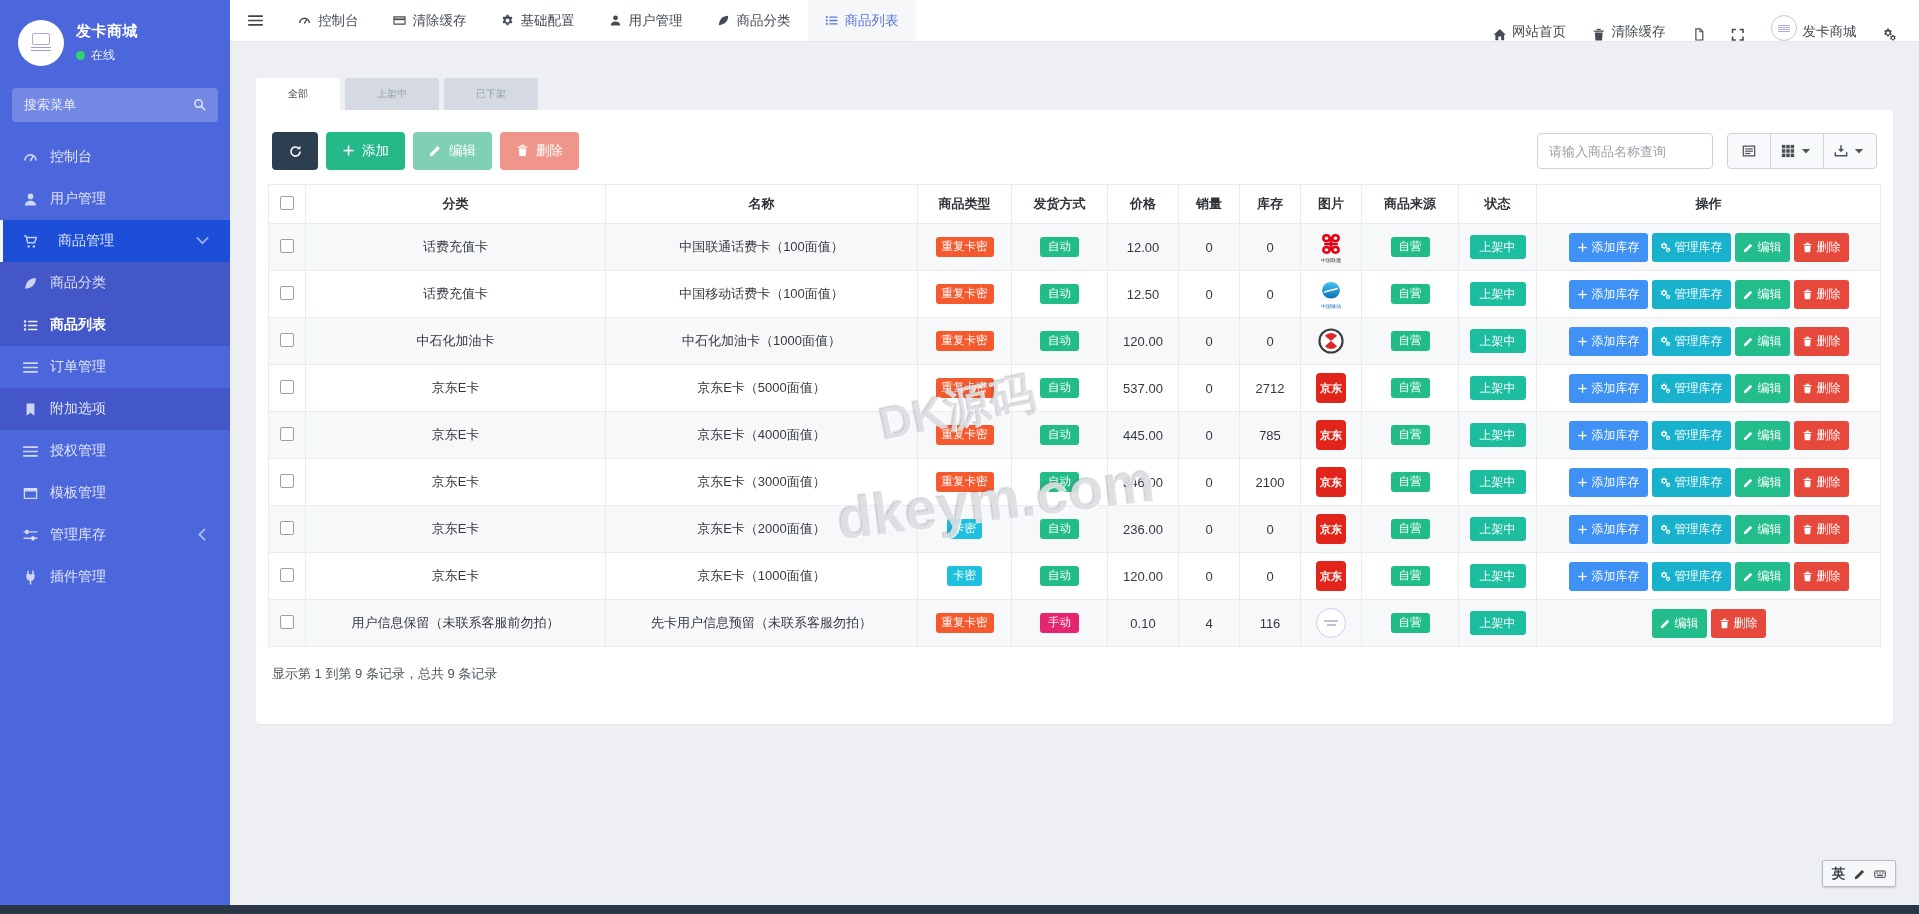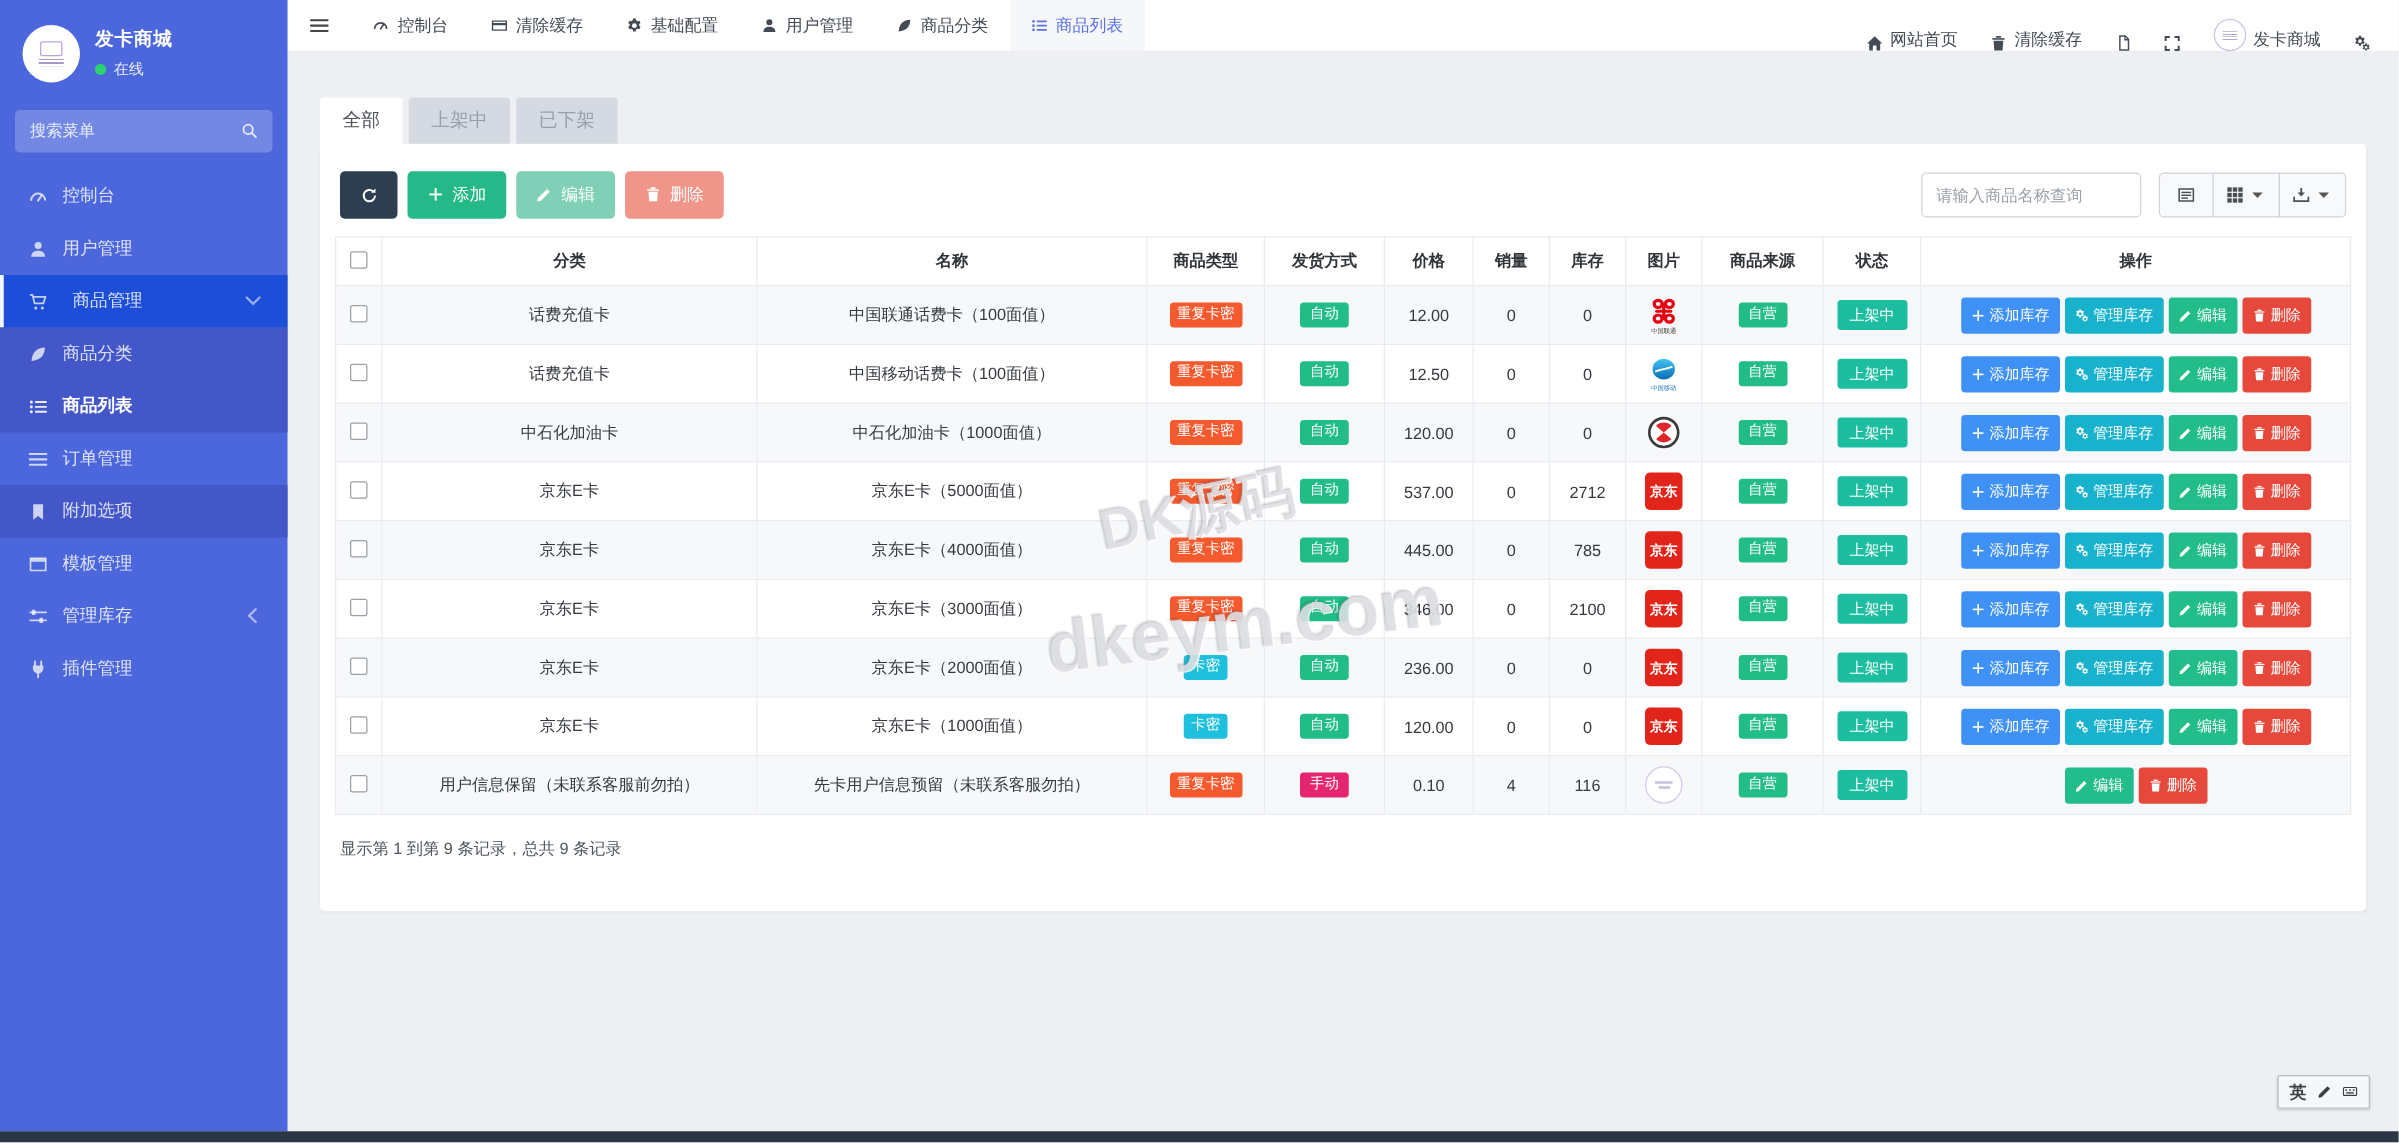--- a/index.html
+++ b/index.html
@@ -37,21 +37,21 @@
   .top-item.active { background:#f6f7f9; color:#5a72e4; }
   .topnav-right { margin-left:auto; display:flex; align-items:stretch; padding-right:10px; }
   .tr-item { display:flex; align-items:flex-end; gap:6px; padding:0 13px; font-size:13.5px; color:#454b54; cursor:pointer; }
   .tr-item .ic { font-size:13.5px; }
   .mini-avatar { width:26px; height:26px; border-radius:50%; background:#fff; border:1px solid #cfc3e8; display:flex; flex-direction:column; align-items:center; justify-content:center; gap:1px; }
   .mini-avatar i { display:block; width:12px; height:3px; background:repeating-linear-gradient(#b4a8d4 0 1px, transparent 1px 2px); }
 
   
   .content { position:absolute; left:230px; top:42px; right:0; bottom:9px; padding:36px 26px 0; }
   .tabs { display:flex; }
-  .tab { padding:9px 18px; font-size:15px; background:#d5dae2; color:#97a0aa; margin-right:5px; border-radius:3px 3px 0 0; cursor:pointer; }
+  .tab { padding:9px 32px; font-size:10px; background:#d5dae2; color:#97a0aa; margin-right:5px; border-radius:3px 3px 0 0; cursor:pointer; }
   .tab.active { background:#fff; color:#4a4f56; }
   .panel { background:#fff; border-radius:0 4px 4px 4px; box-shadow:0 1px 2px rgba(0,0,0,.04); padding:14px 12px 37px; }
   .toolbar { display:flex; align-items:center; margin:8px 4px 14px; }
   .tb-btn { border:none; border-radius:4px; color:#fff; font-size:13.5px; height:38px; padding:0 16px; margin-right:8px; display:inline-flex; align-items:center; gap:7px; cursor:pointer; font-family:inherit; }
   .tb-btn .ic { font-size:13px; }
   .tb-refresh { background:#2c3e50; width:46px; justify-content:center; padding:0; }
   .tb-add { background:#25b98a; }
   .tb-edit { background:#7fd0b6; }
   .tb-del { background:#f0958a; }
   .toolbar-right { margin-left:auto; display:flex; align-items:center; }
@@ -174,20 +174,28 @@
           <rect y="7.1" width="16" height="1.8" rx=".9"></rect>
           <rect y="11.7" width="16" height="1.8" rx=".9"></rect>
         </svg>
         <span>订单管理</span>
       </div>
       <div class="side-item shaded">
         <svg class="ic" viewBox="0 0 16 16">
           <path d="M3.8 1.5h8.4v13.2L8 11.5l-4.2 3.2z"></path>
         </svg>
         <span>附加选项</span>
+      </div>
+      <div class="side-item">
+        <svg class="ic" viewBox="0 0 16 16">
+          <rect y="2.5" width="16" height="1.8" rx=".9"></rect>
+          <rect y="7.1" width="16" height="1.8" rx=".9"></rect>
+          <rect y="11.7" width="16" height="1.8" rx=".9"></rect>
+        </svg>
+        <span>授权管理</span>
       </div>
       <div class="side-item">
         <svg class="ic" viewBox="0 0 16 16">
           <path d="M1.5 2.8h13v10.4h-13z" fill="none" stroke="currentColor" stroke-width="1.4"></path>
           <rect x="1.5" y="2.8" width="13" height="3"></rect>
         </svg>
         <span>模板管理</span>
       </div>
       <div class="side-item">
         <svg class="ic" viewBox="0 0 16 16">

